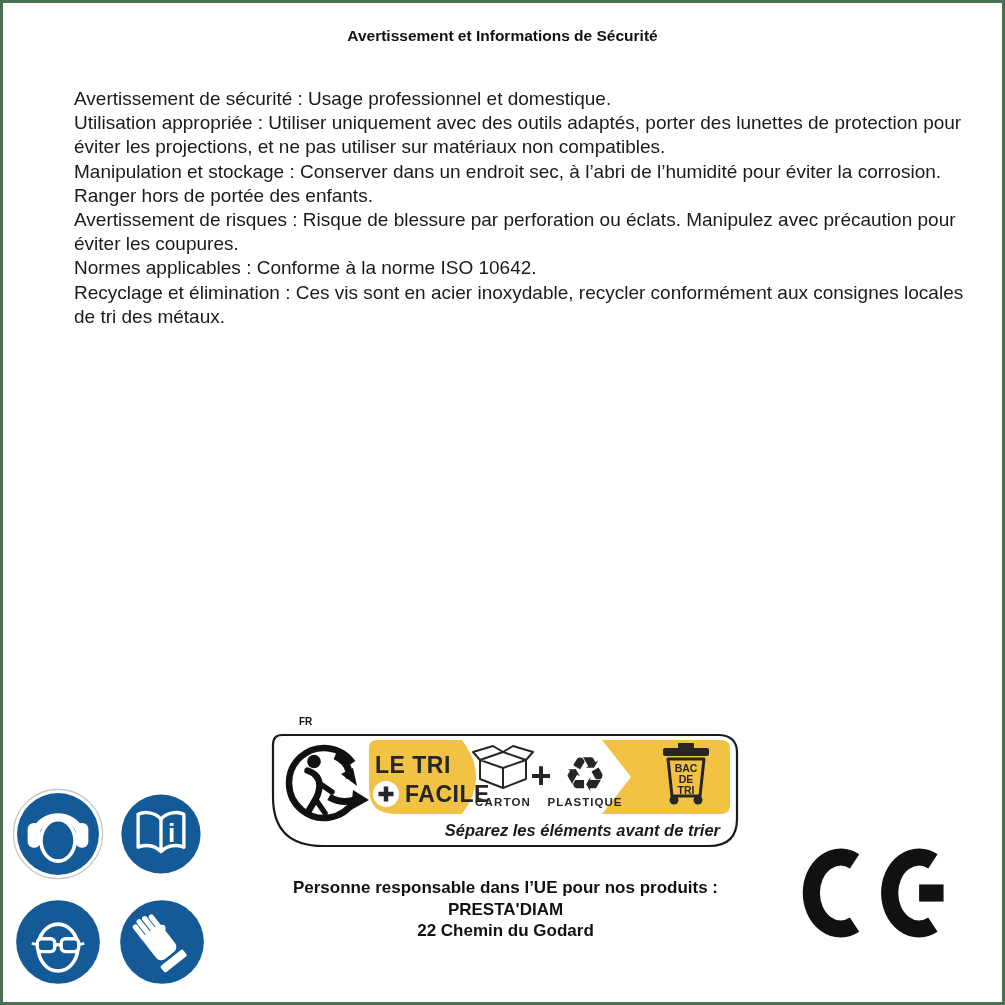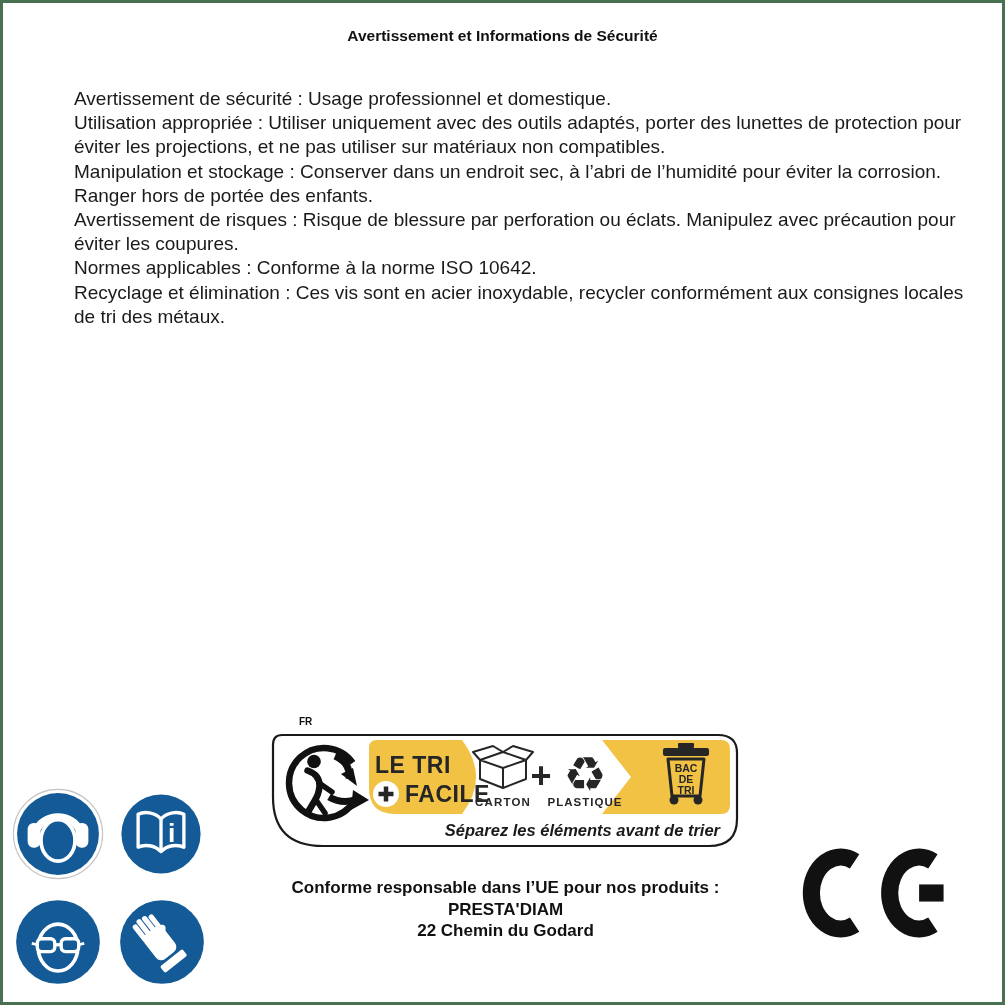--- a/index.html
+++ b/index.html
@@ -147,21 +147,21 @@
         <text x="25" y="29" text-anchor="middle" font-size="10.5" font-weight="bold" fill="#262626">BAC</text>
         <text x="25" y="40" text-anchor="middle" font-size="10.5" font-weight="bold" fill="#262626">DE</text>
         <text x="25" y="51" text-anchor="middle" font-size="10.5" font-weight="bold" fill="#262626">TRI</text>
       </g>
 
       <text x="451" y="104" text-anchor="end" font-size="16.5" font-weight="bold" font-style="italic" fill="#1a1a1a">Séparez les éléments avant de trier</text>
     </svg>
   </div>
 
   <div class="responsible">
-    <div>Conforme responsable dans l’UE pour nos produits :</div>
+    <div>Personne responsable dans l’UE pour nos produits :</div>
     <div>PRESTA'DIAM</div>
     <div>22 Chemin du Godard</div>
   </div>
 
   <div class="ce-wrap">
     <svg width="155" height="98" viewBox="0 0 190 110">
       <path d="M 66.9 16.2 A 36 44 0 1 0 66.9 93.8" stroke="#111" stroke-width="21" fill="none"></path>
       <path d="M 162.9 16.2 A 36 44 0 1 0 162.9 93.8" stroke="#111" stroke-width="21" fill="none"></path>
       <path d="M 146 55 H 176" stroke="#111" stroke-width="21" fill="none"></path>
     </svg>

